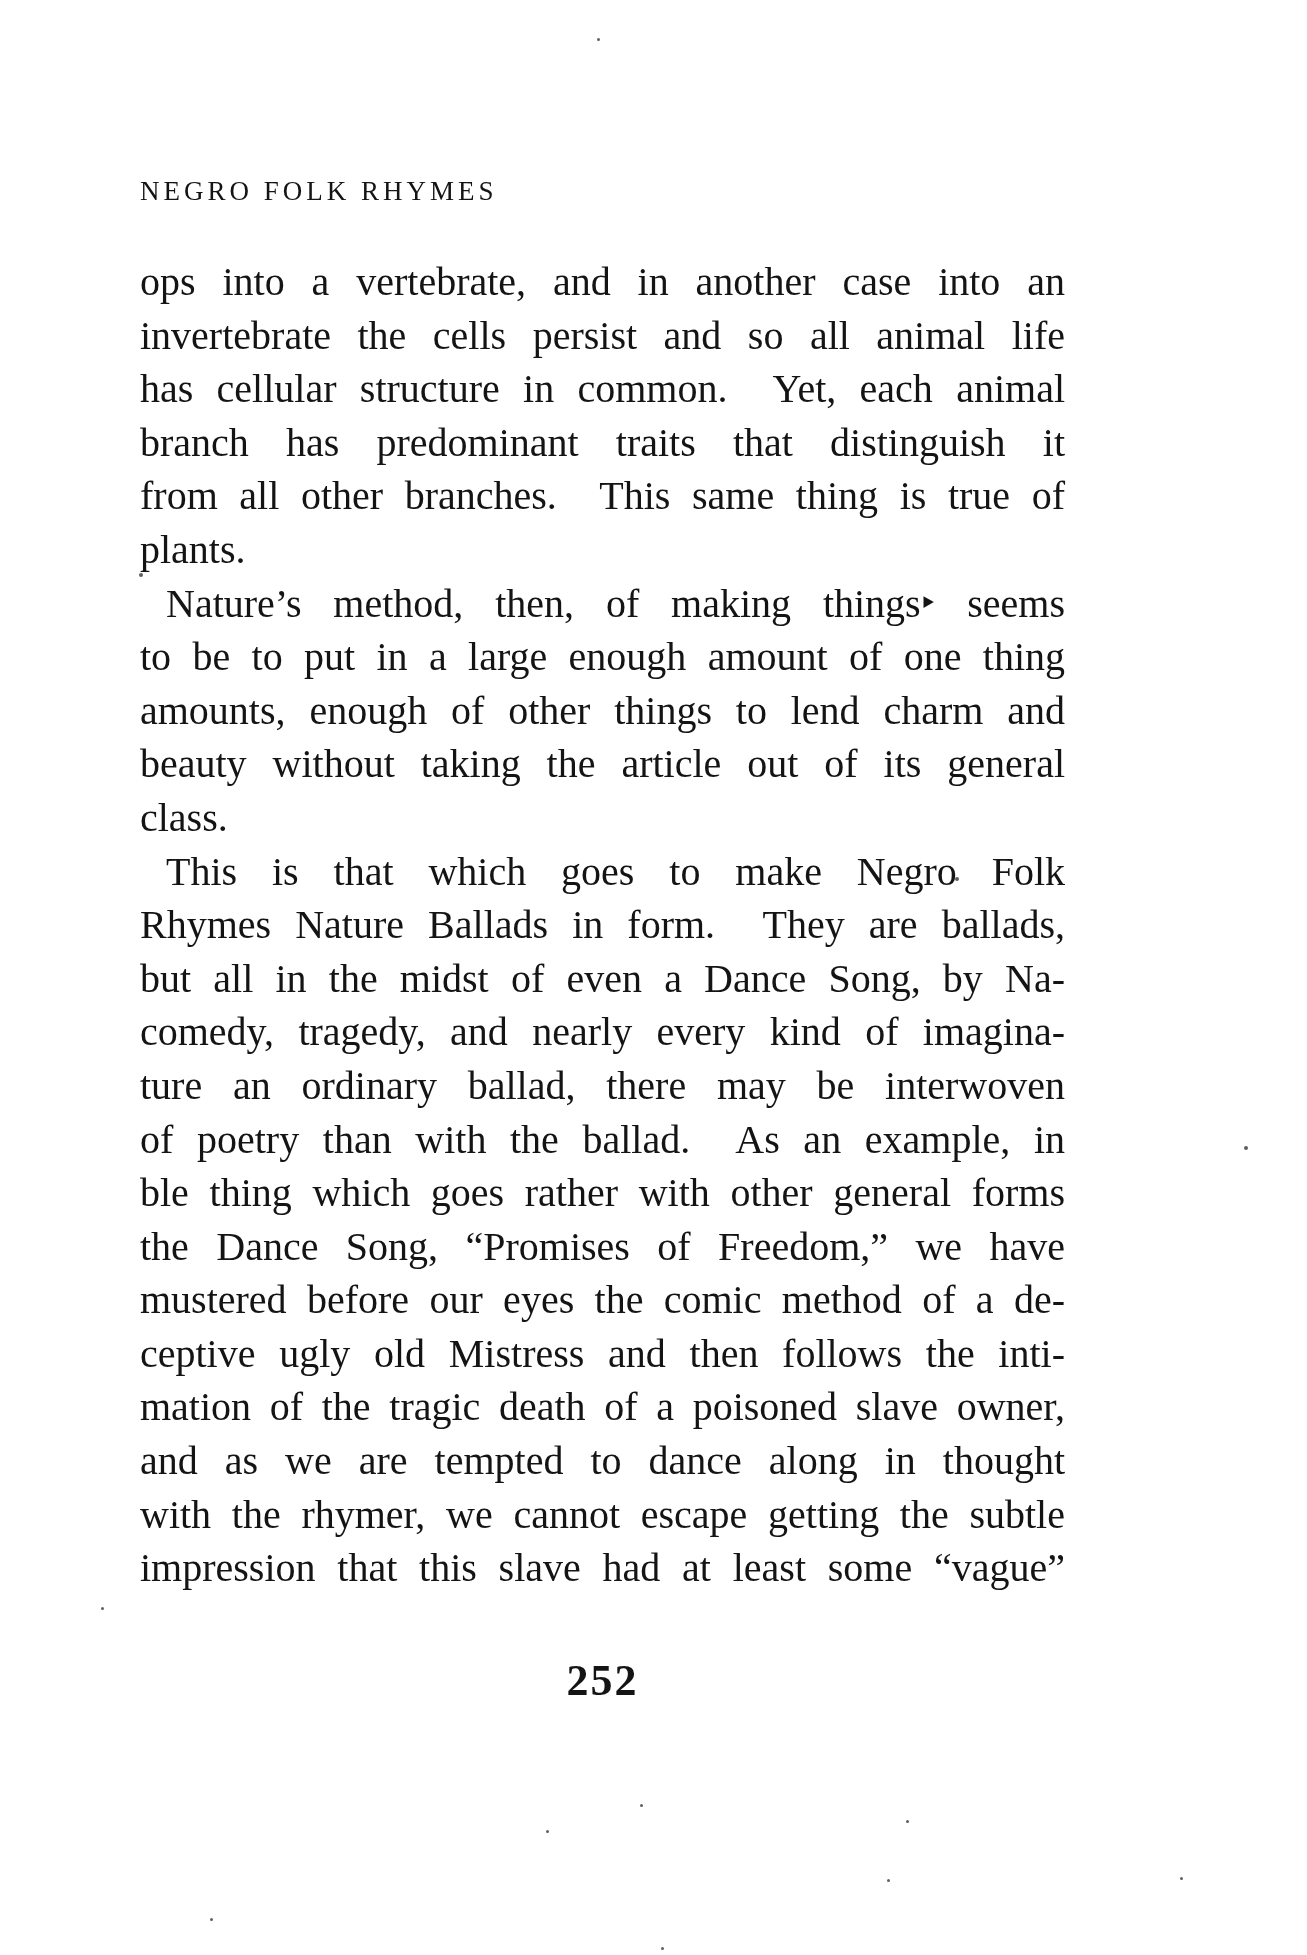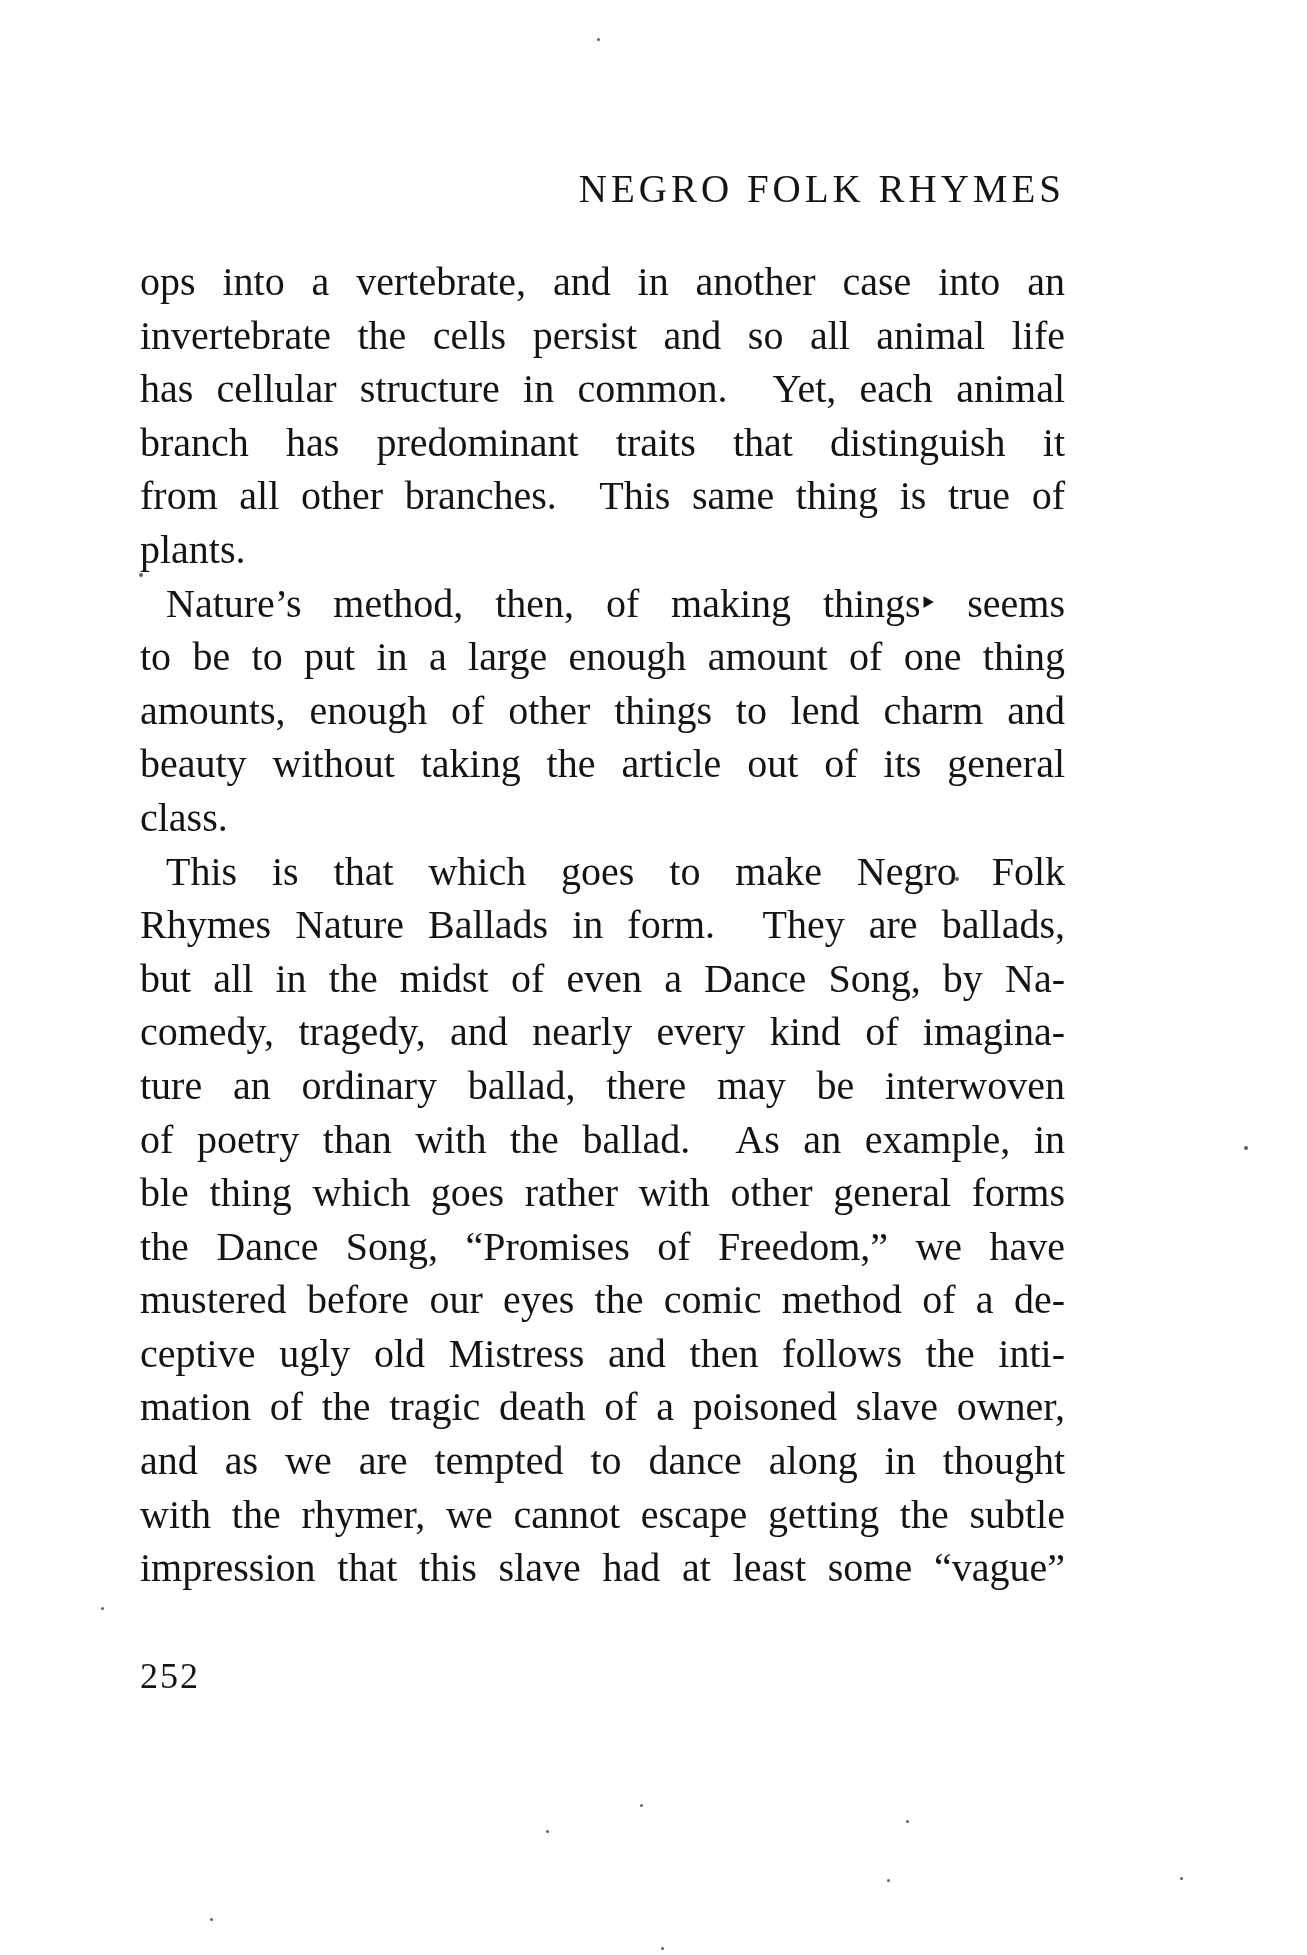--- a/index.html
+++ b/index.html
@@ -10,23 +10,23 @@
     position:relative;
     overflow:hidden;
   }
   .page{
     position:absolute;inset:0;
     background:#ffffff;
     color:#141414;
   }
   .running-header{
     position:absolute;
-    top:166px;left:140px;width:925px;
-    text-align:right;
-    font-size:39px;
+    top:176px;left:140px;width:925px;
+    text-align:left;
+    font-size:27px;
     letter-spacing:4px;
     white-space:nowrap;
   }
   .text-block{
     position:absolute;
     top:255px;left:140px;width:925px;
     font-size:40px;
     line-height:53.6px;
   }
   .line{
@@ -36,22 +36,24 @@
   .line.short{
     text-align:right;
     text-align-last:left;
   }
   .line.indent{
     text-indent:26px;
   }
   .page-number{
     position:absolute;
     top:1655px;left:140px;width:925px;
-    font-size:36px;
+    text-align:center;
+    font-size:44px;
     letter-spacing:2px;
+    font-weight:bold;
   }
   .speckle{
     position:absolute;
     background:#2a2a2a;
     border-radius:50%;
     opacity:.75;
   }
 </style>
 </head>
 <body>

